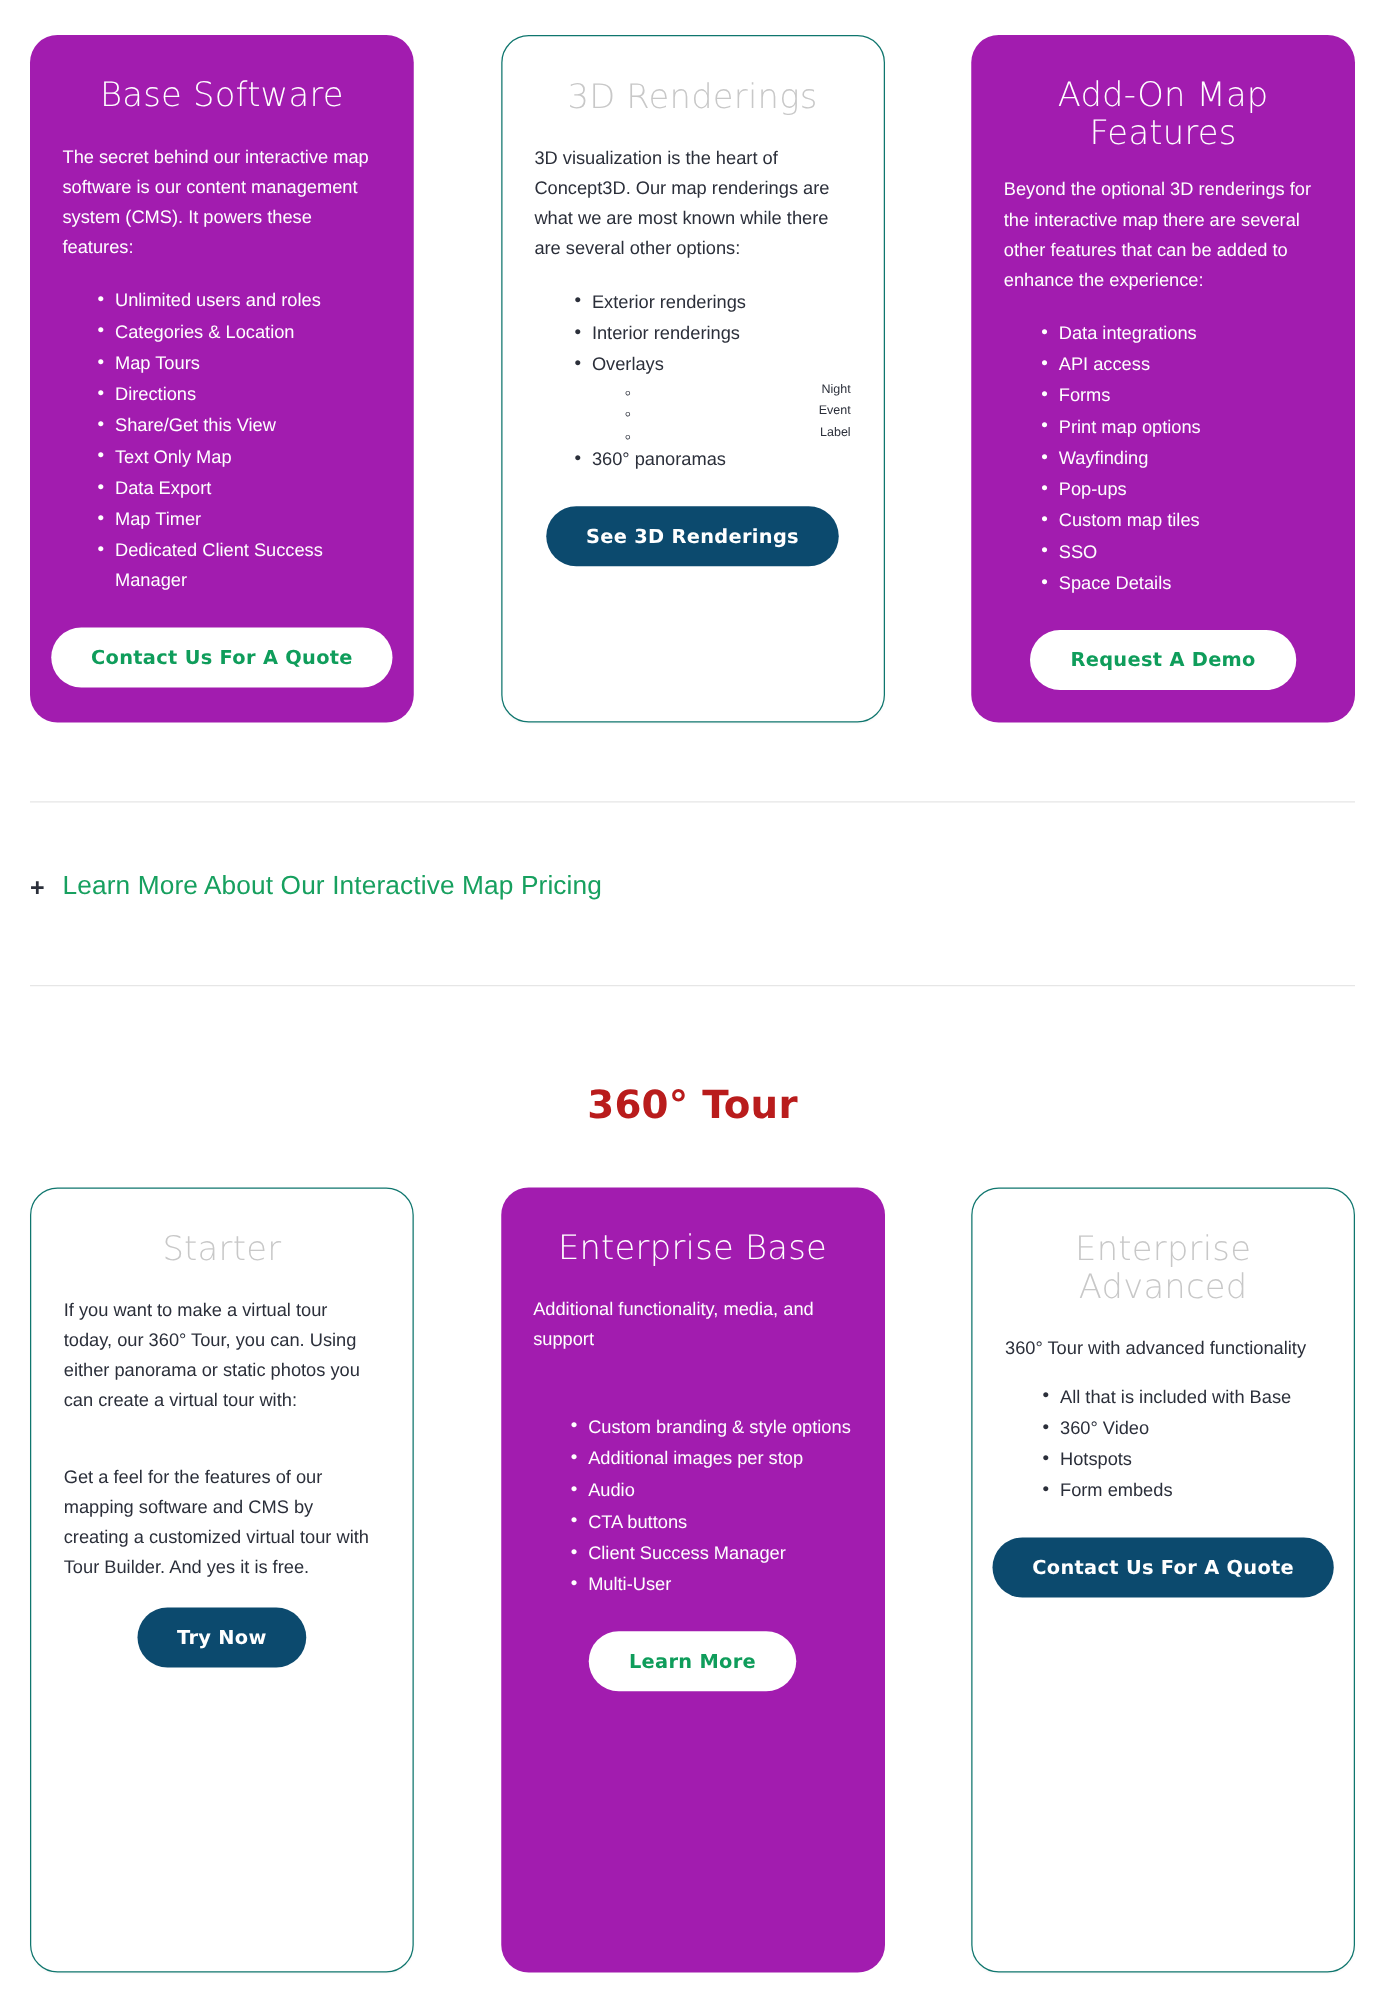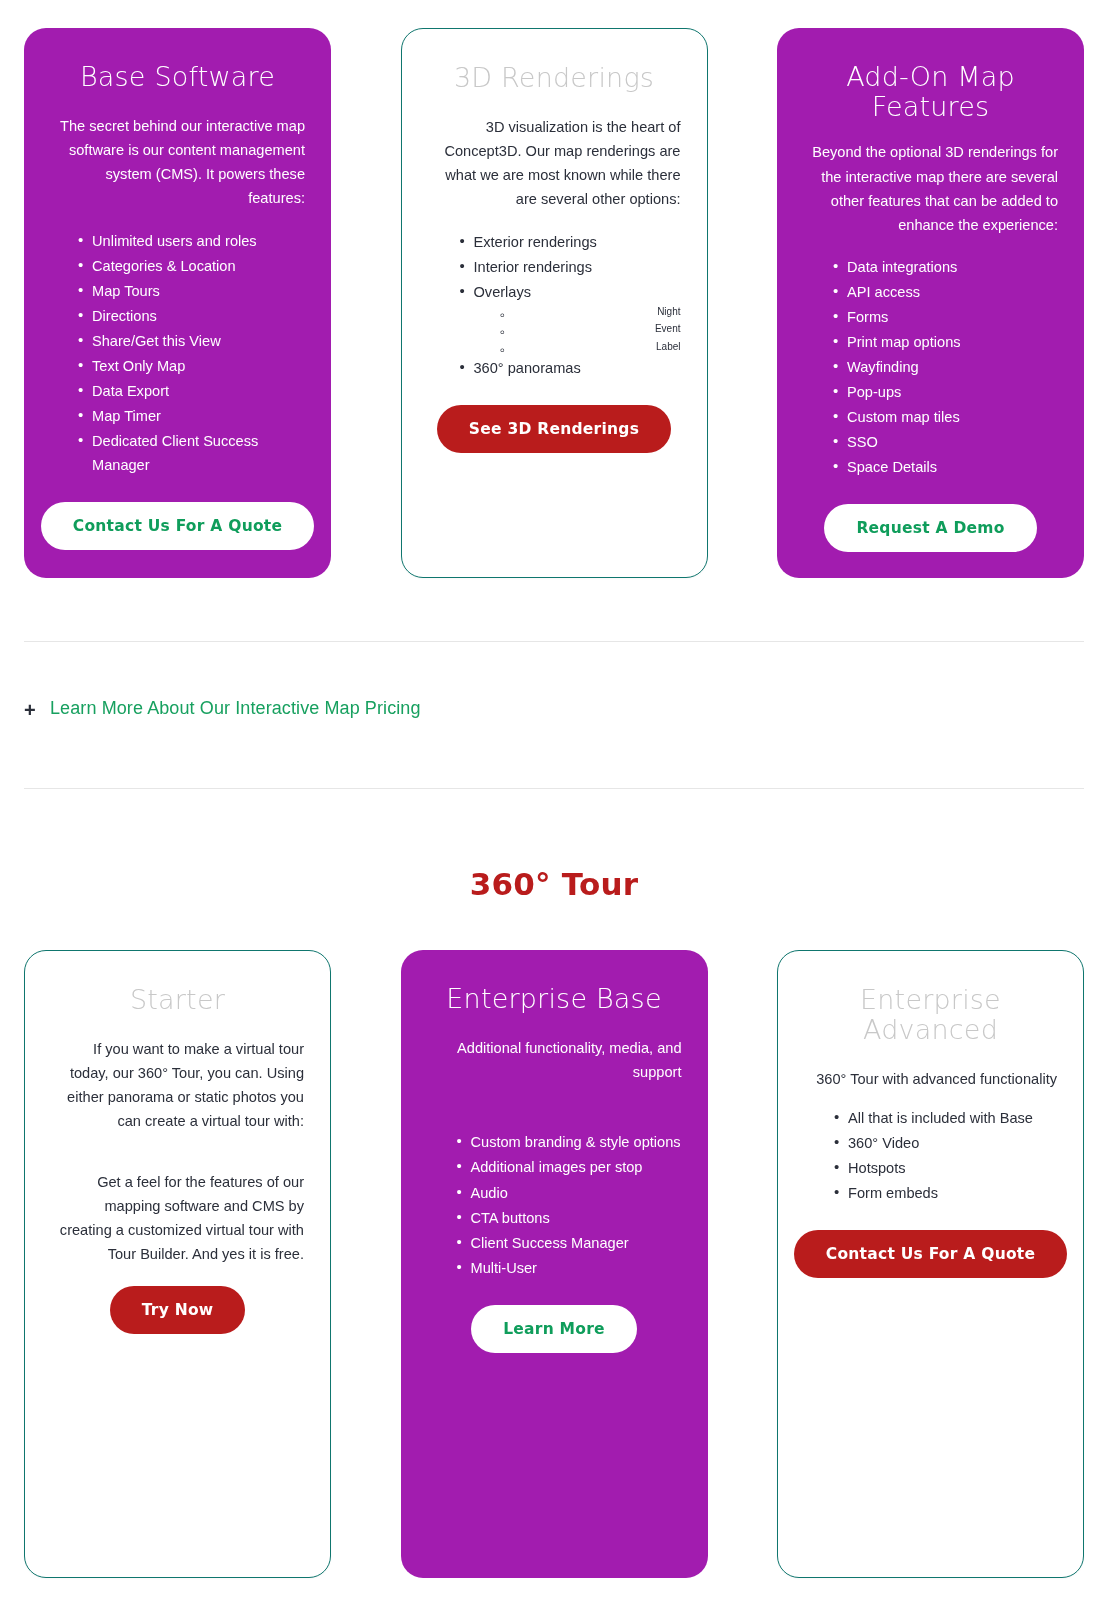--- a/index.html
+++ b/index.html
@@ -59,21 +59,21 @@
     letter-spacing: .2px;
     margin-bottom: 22px;
     font-family: "DejaVu Sans", sans-serif;
   }
   .card.green  .card-title { color: #ffffff; }
   .card.plain  .card-title { color: #c8c8c8; }
 
   .card-desc {
     font-size: 14.6px;
     line-height: 1.65;
-    text-align: right;
+    text-align: left;
     margin-bottom: 18px;
     width: 100%;
   }
   .card.green .card-desc { color: #ffffff; }
   .card.plain .card-desc { color: #2b2f3a; }
 
   .feature-list {
     width: 100%;
     list-style: none;
     margin: 0 0 4px 0;
@@ -126,21 +126,21 @@
     cursor: pointer;
     border-radius: 999px;
     font-size: 15.5px;
     font-weight: bold;
     letter-spacing: .25px;
     padding: 15px 32px;
     font-family: "DejaVu Sans", sans-serif;
     white-space: nowrap;
   }
   .cta.white { background: #ffffff; color: #0f9d5b; }
-  .cta.green { background: #b91c1c; color: #ffffff; }
+  .cta.green { background: #0c4a6e; color: #ffffff; }
 
   
   .divider {
     position: absolute;
     left: 24px;
     width: 1060px;
     height: 1px;
     background: #e6e6e6;
   }
   #divider-top    { top: 641px; }
@@ -159,21 +159,21 @@
   #accordion .plus {
     font-size: 20px;
     font-weight: bold;
     color: #2b2f3a;
     width: 26px;
     text-align: left;
     line-height: 1;
     padding-top: 3px;
   }
   #accordion .acc-label {
-    font-size: 18px;
+    font-size: 21px;
     color: #17a05f;
     font-weight: 400;
     letter-spacing: .1px;
   }
 
   
   #section-heading {
     position: absolute;
     left: 0;
     top: 866px;

